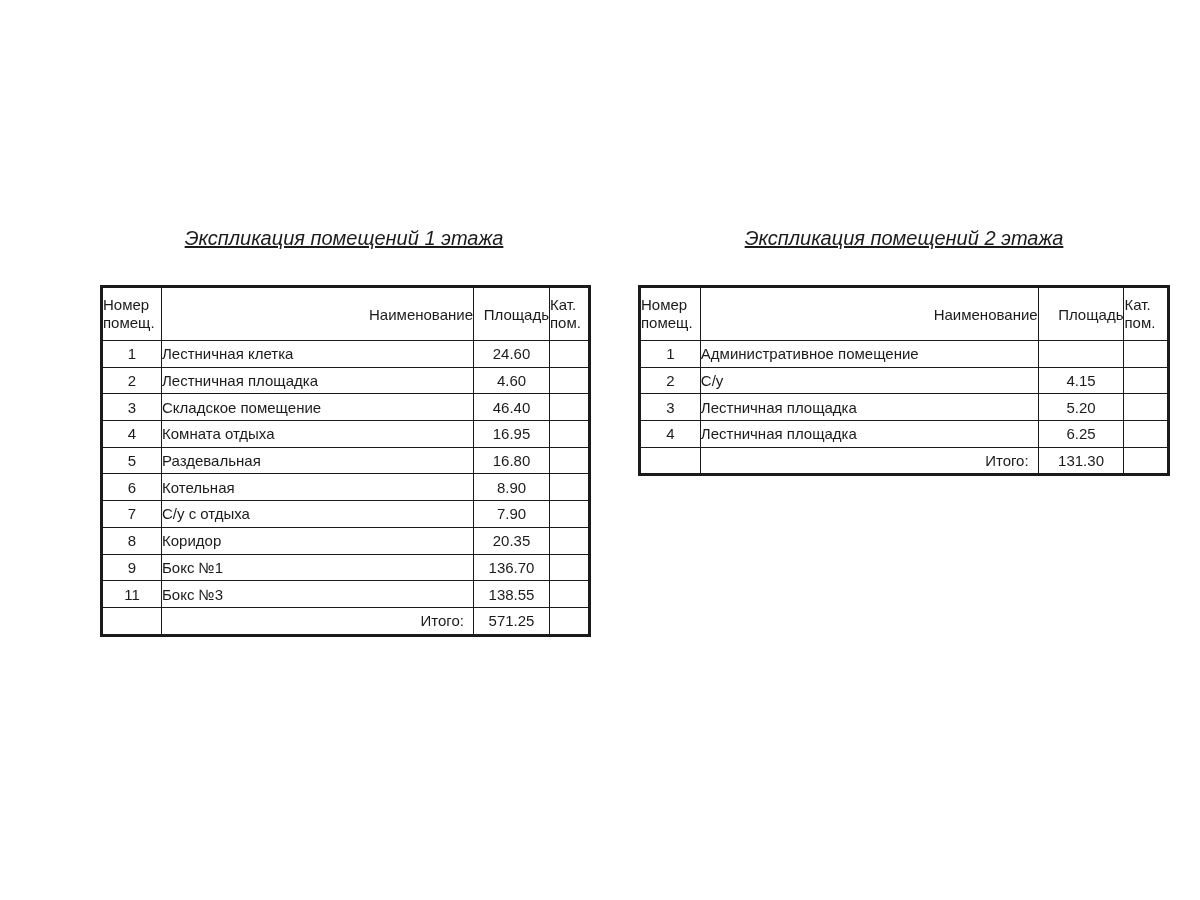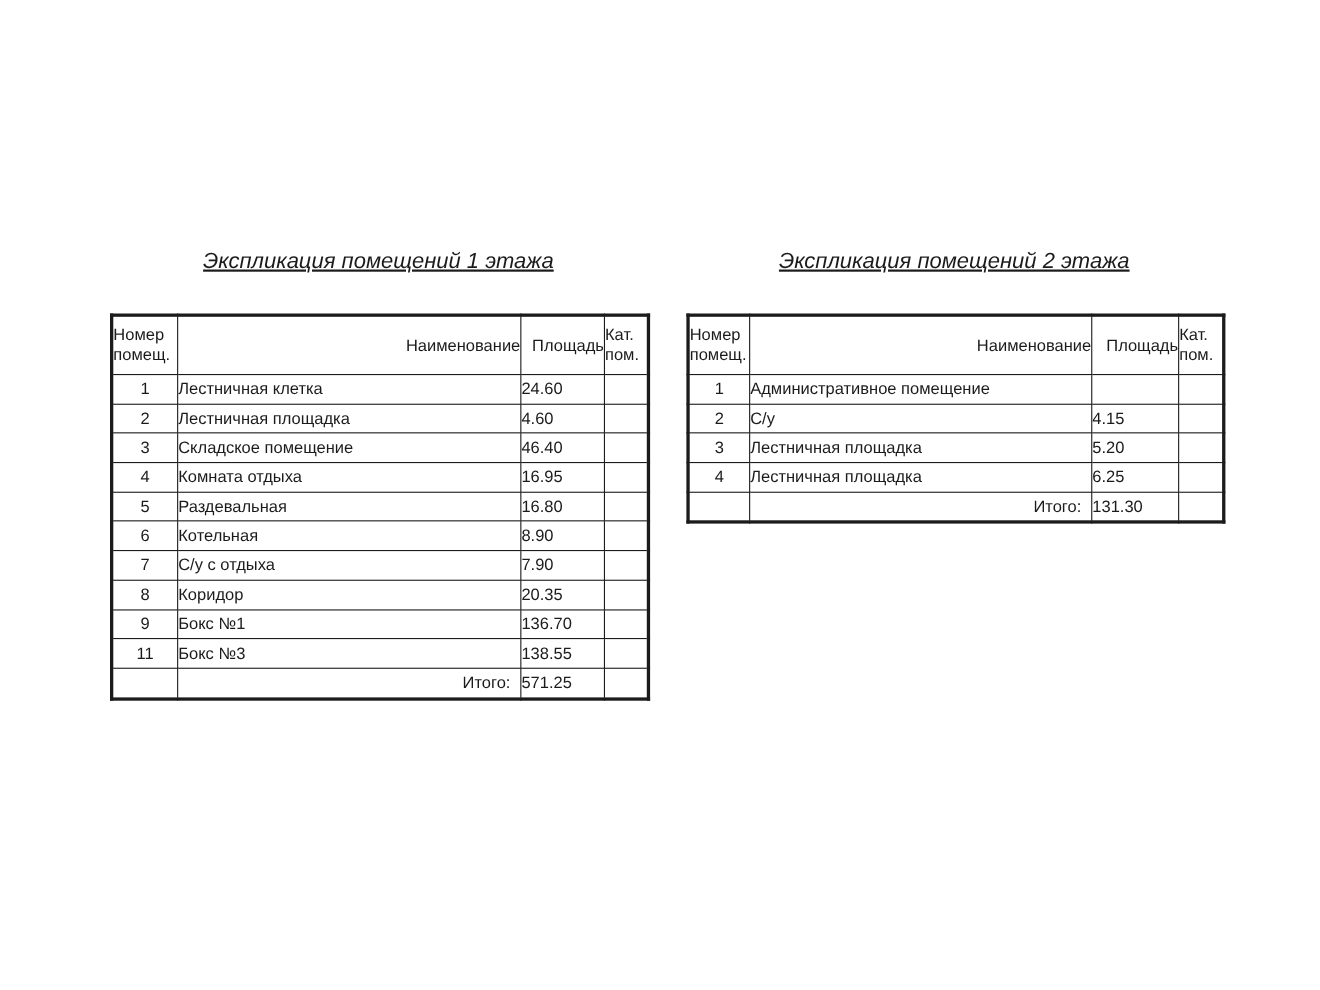--- a/index.html
+++ b/index.html
@@ -12,21 +12,21 @@
     background: #ffffff;
     font-family: "Liberation Sans", sans-serif;
     color: #1b1b1b;
     position: relative;
     overflow: hidden;
   }
   .table-block {
     position: absolute;
   }
   .block-1 { left: 100px; top: 226px; width: 488px; }
-  .block-2 { left: 624px; top: 226px; width: 487px; }
+  .block-2 { left: 638px; top: 226px; width: 532px; }
 
   .table-title {
     font-size: 20px;
     font-style: italic;
     font-weight: normal;
     text-decoration: underline;
     text-align: center;
     margin: 0;
     line-height: 24px;
     height: 24px;
@@ -62,21 +62,21 @@
     padding-left: 3px;
     white-space: pre-line;
     line-height: 18px;
   }
   .th-name, .th-area {
     text-align: right;
   }
 
   .col-num  { text-align: center; }
   .col-name { text-align: left; padding-left: 9px; }
-  .col-area { text-align: left; }
+  .col-area { text-align: center; }
   .col-cat  { text-align: center; }
   td.total-label {
     text-align: right;
     padding-right: 9px;
     padding-left: 0;
   }
 </style>
 </head>
 <body>
 

